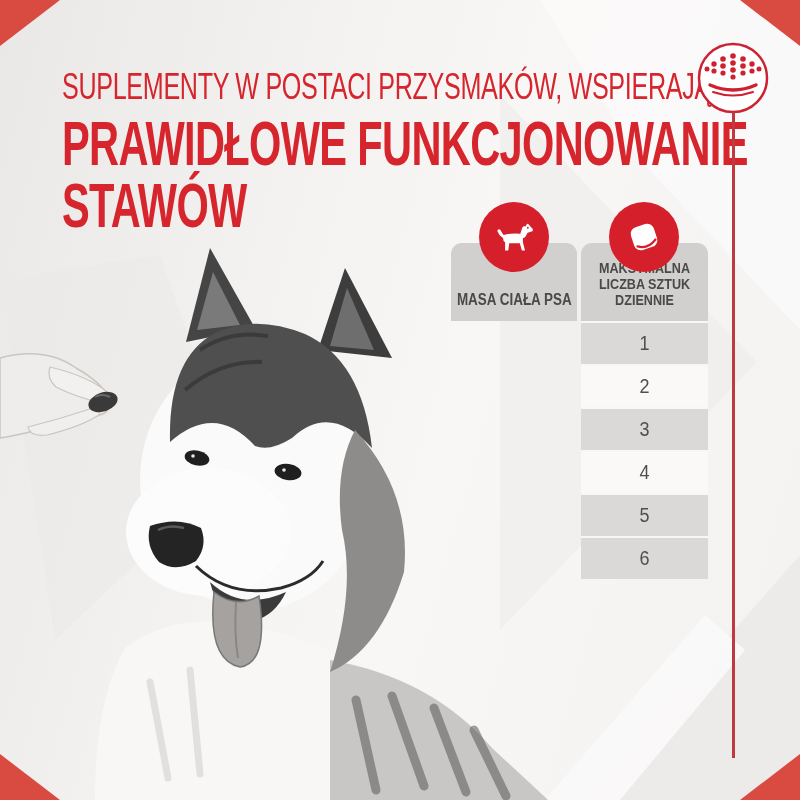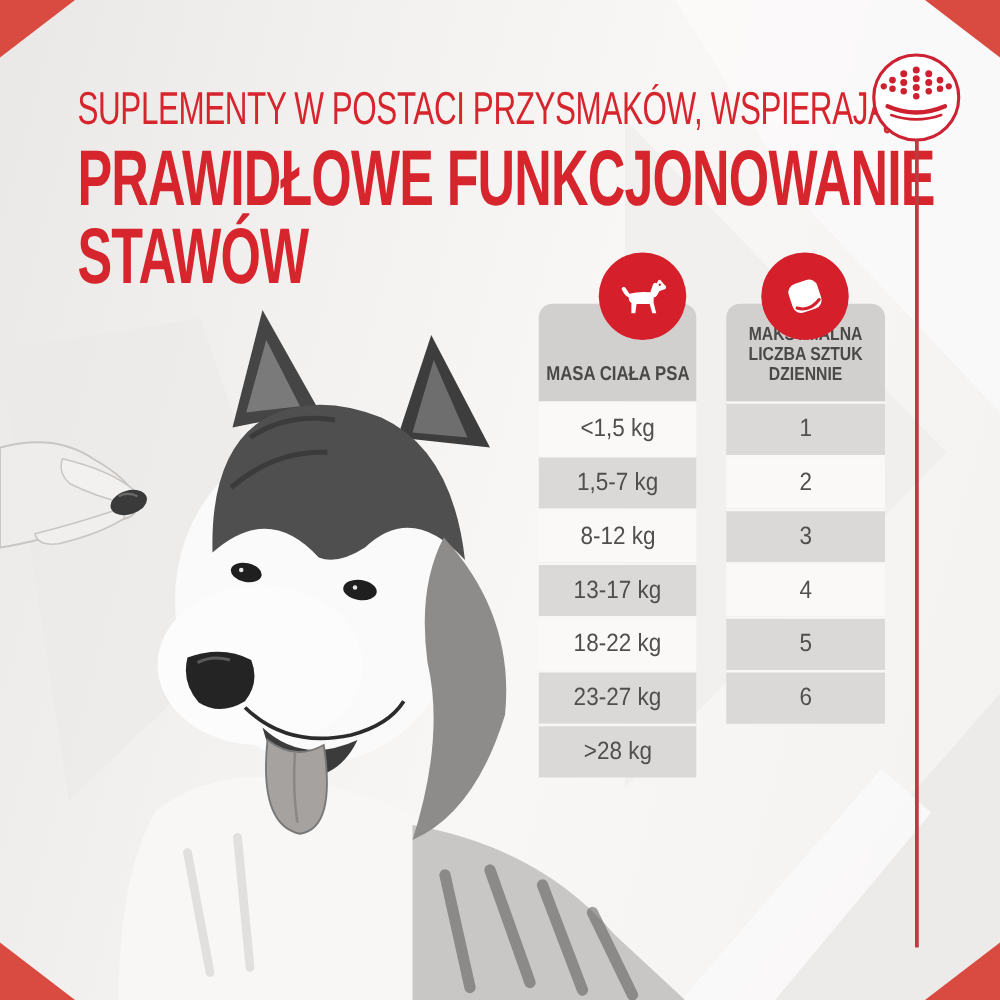--- a/index.html
+++ b/index.html
@@ -19,21 +19,21 @@
   #headline{position:absolute;left:62px;top:66px;color:#d6252d;}
   .hl1{font-size:37px;font-weight:400;letter-spacing:-0.5px;white-space:nowrap;
        transform:scaleX(.68);transform-origin:0 0;height:46px;}
   .hl2{font-size:63px;font-weight:700;letter-spacing:-1px;white-space:nowrap;
        transform:scaleX(.66);transform-origin:0 0;line-height:62px;}
   
   #logo{position:absolute;left:693px;top:38px;}
   #stem{position:absolute;left:732px;top:112px;width:3px;height:646px;background:#bf3a40;}
   
   .tcol{position:absolute;top:243px;}
-  #col-left{left:431px;width:126px;}
+  #col-left{left:451px;width:126px;}
   #col-right{left:581px;width:127px;}
   .thead{background:#d2d0cf;border-radius:11px 11px 0 0;height:78px;position:relative;
          display:flex;align-items:flex-end;justify-content:center;}
   .thead-label{color:#4b4848;font-weight:700;text-align:center;margin-bottom:13px;
          font-size:15px;width:150px;line-height:16px;transform:scaleX(.84);transform-origin:50% 100%;}
   #col-left .thead-label{white-space:nowrap;font-size:16px;}
   .trow{height:43px;box-sizing:border-box;border-top:2px solid #f8f7f6;
         display:flex;align-items:center;justify-content:center;}
   .trow.w{background:#faf9f8;}
   .trow.g{background:#dbd9d8;}
@@ -130,43 +130,20 @@
       <path d="M28,197 Q60,189 93,178 Q102,176 99,185 Q80,197 47,205 Q30,207 28,197 Z" fill="#f1efed" stroke="#c9c5c2" stroke-width="1.2"></path>
       <ellipse cx="103" cy="172" rx="15" ry="9.5" fill="#3a3a3a" transform="rotate(-18 103 172)"></ellipse>
       <path d="M95,167 Q102,163 110,167" stroke="#6a6a6a" stroke-width="2" fill="none"></path>
     </g>
   </svg>
 
   <div class="tcol" id="col-left">
     <div class="thead">
       <div class="thead-label">MASA CIAŁA PSA</div>
     </div>
-    <div id="rows-left">
-        <div class="trow w">
-          <span class="tval">&lt;1,5 kg</span>
-        </div>
-        <div class="trow g">
-          <span class="tval">1,5-7 kg</span>
-        </div>
-        <div class="trow w">
-          <span class="tval">8-12 kg</span>
-        </div>
-        <div class="trow g">
-          <span class="tval">13-17 kg</span>
-        </div>
-        <div class="trow w">
-          <span class="tval">18-22 kg</span>
-        </div>
-        <div class="trow g">
-          <span class="tval">23-27 kg</span>
-        </div>
-        <div class="trow g">
-          <span class="tval">&gt;28 kg</span>
-        </div>
-      </div>
   </div>
 
   <div class="tcol" id="col-right">
     <div class="thead">
       <div class="thead-label">MAKSYMALNA LICZBA SZTUK DZIENNIE</div>
     </div>
     <div id="rows-right">
         <div class="trow g">
           <span class="tval">1</span>
         </div>

